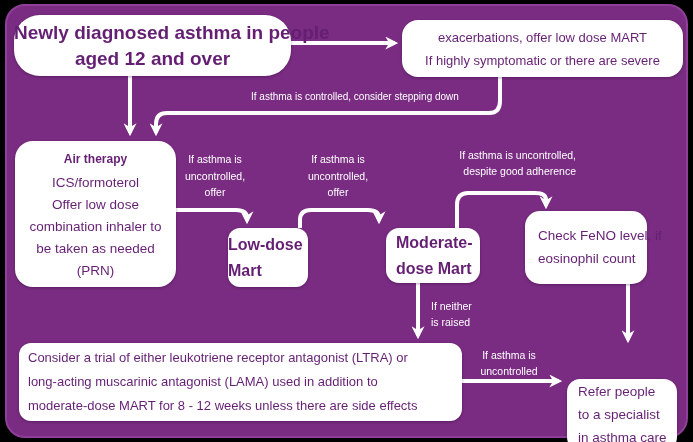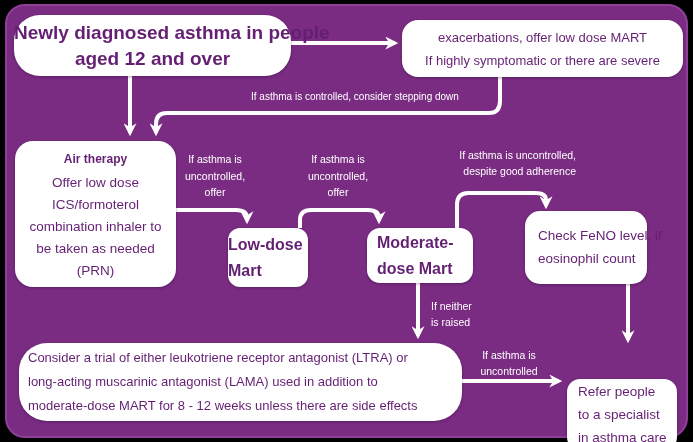--- a/index.html
+++ b/index.html
@@ -26,25 +26,25 @@
   .center{text-align:center;}
   .b-newly{left:14px;top:15px;width:277px;height:61px;border-radius:26px;
     font-weight:bold;font-size:19px;line-height:26px;}
   .b-sympt{left:402px;top:20px;width:281px;height:57px;border-radius:16px;
     font-size:13px;line-height:23px;}
   .b-air{left:15px;top:141px;width:161px;height:146px;border-radius:18px;
     font-size:13.5px;line-height:22px;}
   .b-air .title{font-weight:bold;font-size:12px;line-height:25px;}
   .b-low{left:228px;top:228px;width:80px;height:59px;border-radius:12px;
     font-weight:bold;font-size:16px;line-height:26px;padding-left:0;}
-  .b-mod{left:367px;top:228px;width:106px;height:55px;border-radius:13px;
+  .b-mod{left:386px;top:228px;width:94px;height:55px;border-radius:13px;
     font-weight:bold;font-size:16px;line-height:26px;padding-left:10px;}
   .b-feno{left:525px;top:211px;width:122px;height:73px;border-radius:15px;
     font-size:13.5px;line-height:22.5px;padding-left:13px;}
-  .b-consider{left:19px;top:343px;width:443px;height:78px;border-radius:28px;
+  .b-consider{left:19px;top:343px;width:443px;height:78px;border-radius:12px;
     font-size:13px;line-height:24px;padding-left:9px;padding-right:4px;}
   .b-refer{left:567px;top:347px;width:110px;height:71px;border-radius:13px;
     font-size:13.5px;line-height:23px;padding-left:11px;margin-top:32px;}
   .lbl{
     position:absolute;color:#fff;font-size:10.5px;line-height:16px;
   }
   .l-step{left:251px;top:89px;width:222px;text-align:left;font-size:10px;}
   .l-offer1{left:176px;top:151px;width:78px;text-align:center;line-height:16.5px;}
   .l-offer2{left:299px;top:151px;width:78px;text-align:center;line-height:16.5px;}
   .l-adher{left:438px;top:147px;width:138px;text-align:right;}
@@ -82,22 +82,22 @@
     <div class="ln">aged 12 and over</div>
   </div>
 
   <div class="box b-sympt center">
     <div class="ln">exacerbations, offer low dose MART</div>
     <div class="ln">If highly symptomatic or there are severe</div>
   </div>
 
   <div class="box b-air center">
     <div class="ln title">Air therapy</div>
+    <div class="ln">ICS/formoterol</div>
     <div class="ln">Offer low dose</div>
-    <div class="ln">ICS/formoterol</div>
     <div class="ln">combination inhaler to</div>
     <div class="ln">be taken as needed</div>
     <div class="ln">(PRN)</div>
   </div>
 
   <div class="box b-low">
     <div class="ln">Low-dose</div>
     <div class="ln">Mart</div>
   </div>
 

